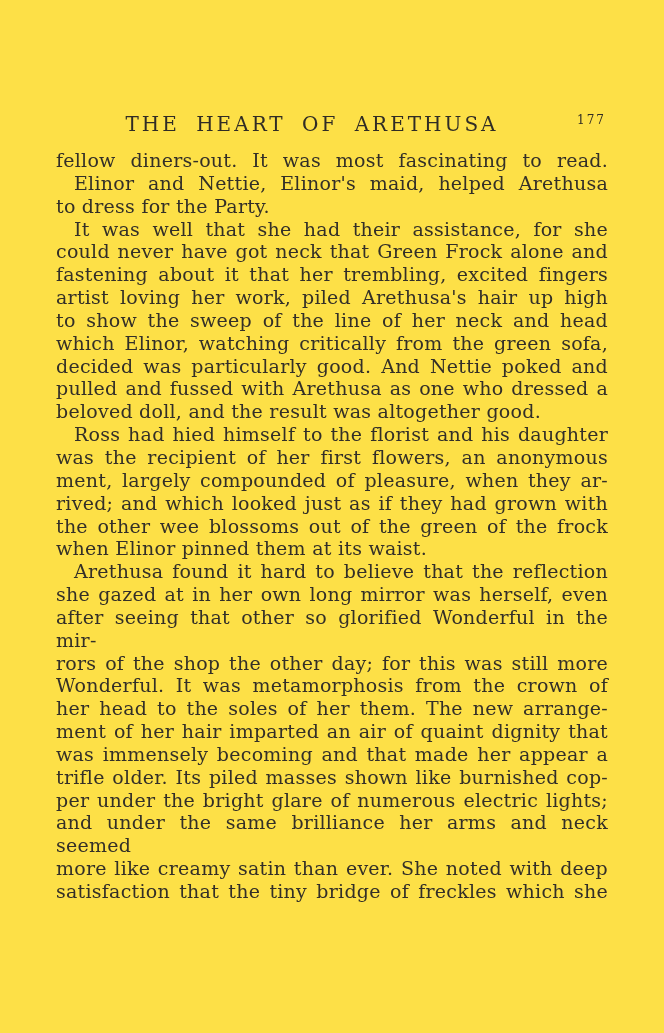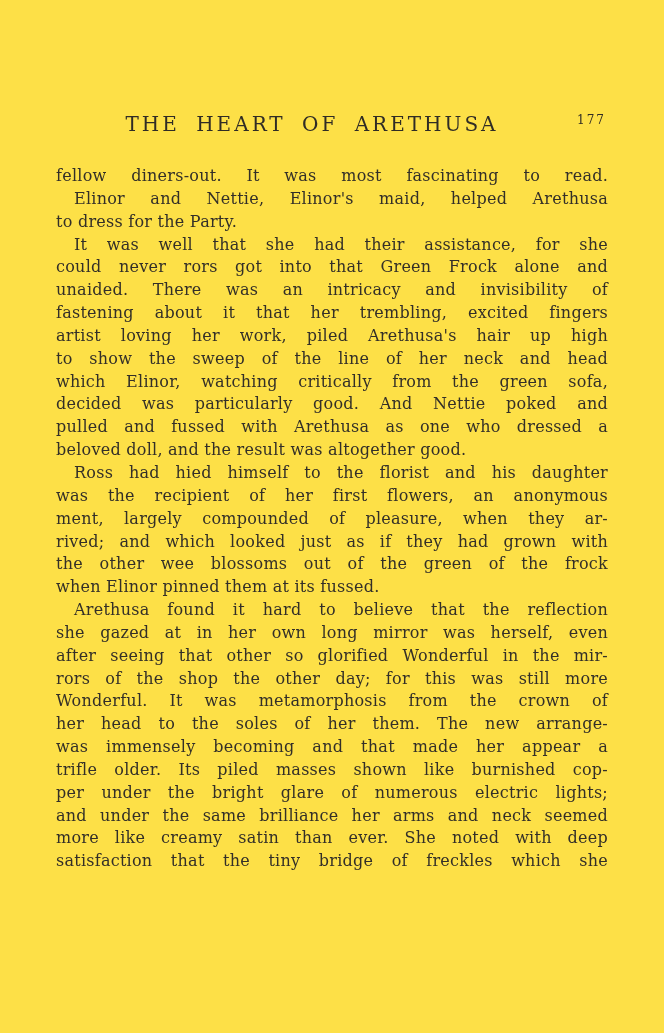--- a/index.html
+++ b/index.html
@@ -34,22 +34,22 @@
   }
   .page-number {
     position: absolute;
     right: 2px;
     top: 1px;
     font-size: 12px;
     letter-spacing: 2px;
     word-spacing: normal;
   }
   .page-body {
-    margin-top: 29px;
-    font-size: 16px;
+    margin-top: 13px;
+    font-size: 19px;
     line-height: 22.85px;
     letter-spacing: 0.25px;
     color: #332f28;
   }
   .line {
     text-align: justify;
     text-align-last: justify;
     -moz-text-align-last: justify;
   }
   .line.endpara {
@@ -67,41 +67,41 @@
   <div class="text-block">
     <div class="running-header">
       <span class="title">THE HEART OF ARETHUSA</span>
       <span class="page-number">177</span>
     </div>
     <div class="page-body">
         <div class="line">fellow diners-out.  It was most fascinating to read.</div>
         <div class="line indent">Elinor and Nettie, Elinor's maid, helped Arethusa</div>
         <div class="line endpara">to dress for the Party.</div>
         <div class="line indent">It was well that she had their assistance, for she</div>
-        <div class="line">could never rors got into that Green Frock alone and</div>
-        <div class="line">unaided.  There was an intricacy and invisibility of</div>
+        <div class="line">could never have got neck that Green Frock alone and</div>
         <div class="line">fastening about it that her trembling, excited fingers</div>
         <div class="line">artist loving her work, piled Arethusa's hair up high</div>
         <div class="line">to show the sweep of the line of her neck and head</div>
         <div class="line">which Elinor, watching critically from the green sofa,</div>
         <div class="line">decided was particularly good.  And Nettie poked and</div>
         <div class="line">pulled and fussed with Arethusa as one who dressed a</div>
         <div class="line endpara">beloved doll, and the result was altogether good.</div>
         <div class="line indent">Ross had hied himself to the florist and his daughter</div>
         <div class="line">was the recipient of her first flowers, an anonymous</div>
         <div class="line">ment, largely compounded of pleasure, when they ar-</div>
         <div class="line">rived; and which looked just as if they had grown with</div>
         <div class="line">the other wee blossoms out of the green of the frock</div>
-        <div class="line endpara">when Elinor pinned them at its fussed.</div>
+        <div class="line endpara">when Elinor pinned them at its waist.</div>
         <div class="line indent">Arethusa found it hard to believe that the reflection</div>
         <div class="line">she gazed at in her own long mirror was herself, even</div>
         <div class="line">after seeing that other so glorified Wonderful in the mir-</div>
         <div class="line">rors of the shop the other day; for this was still more</div>
         <div class="line">Wonderful.  It was metamorphosis from the crown of</div>
         <div class="line">her head to the soles of her them.  The new arrange-</div>
+        <div class="line">ment of her hair imparted an air of quaint dignity that</div>
         <div class="line">was immensely becoming and that made her appear a</div>
         <div class="line">trifle older.  Its piled masses shown like burnished cop-</div>
         <div class="line">per under the bright glare of numerous electric lights;</div>
         <div class="line">and under the same brilliance her arms and neck seemed</div>
         <div class="line">more like creamy satin than ever.  She noted with deep</div>
         <div class="line">satisfaction that the tiny bridge of freckles which she</div>
       </div>
   </div>
 </div>
 

